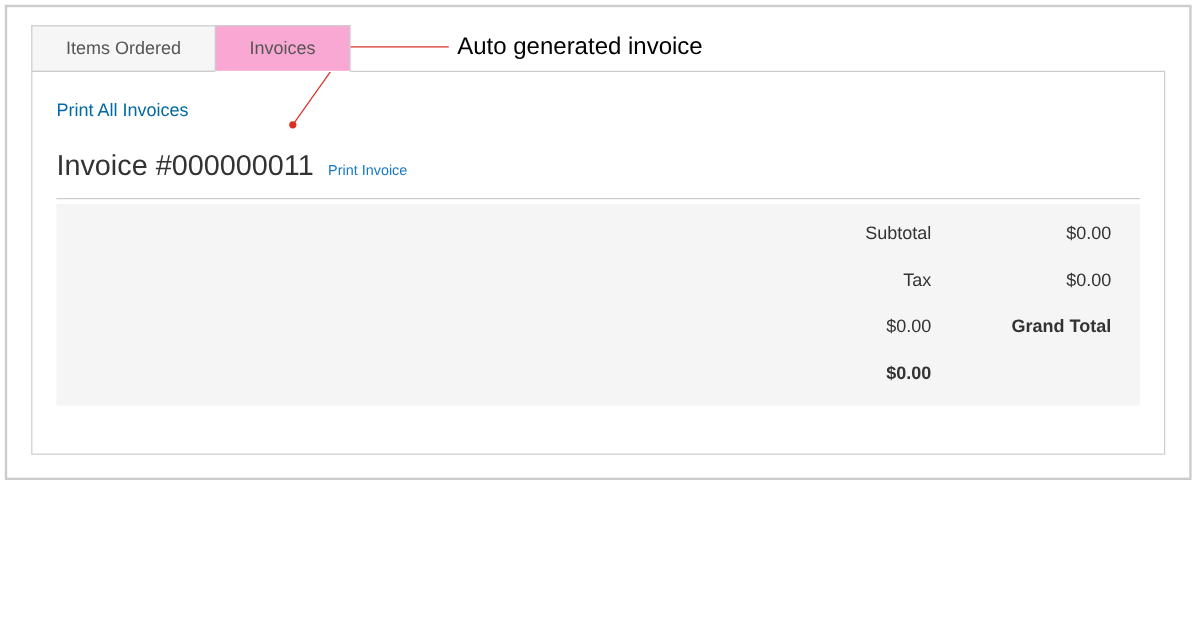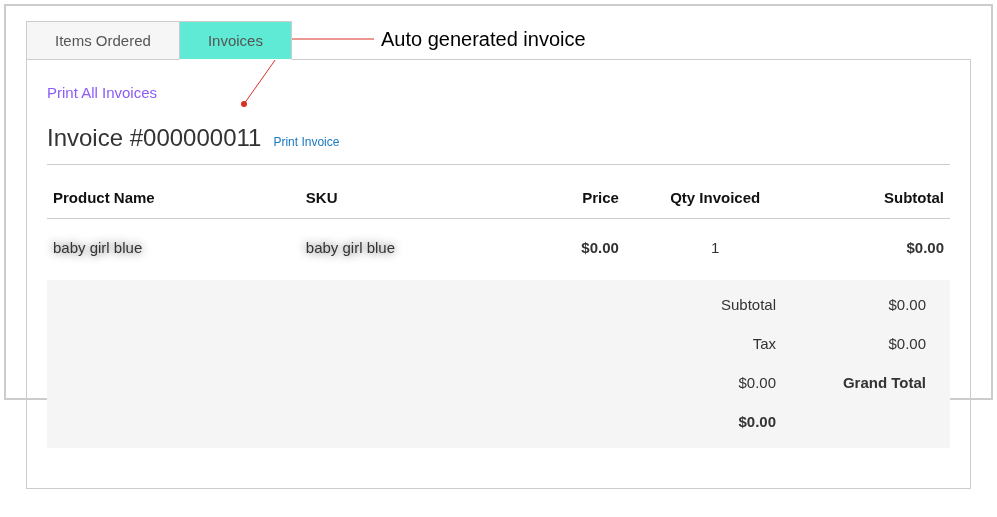--- a/index.html
+++ b/index.html
@@ -25,32 +25,32 @@
     padding: 10px 28px;
     font-size: 15px;
     color: #555;
     background: #f6f6f6;
     border: 1px solid #ccc;
     cursor: pointer;
     position: relative;
   }
   .tab.inactive { border-right: none; }
   .tab.active {
-    background: #5eead4;
+    background: #f9a8d4;
     border-bottom: 1px solid #fff;
     z-index: 2;
   }
   .panel {
     border: 1px solid #ccc;
     margin: -1px 20px 0 20px;
     padding: 24px 20px 40px 20px;
     position: relative;
   }
   .print-all {
-    color: #8b5cf6;
+    color: #0369a1;
     font-size: 15px;
     text-decoration: none;
     cursor: pointer;
     display: inline-block;
   }
   .invoice-header-row {
     display: flex;
     align-items: baseline;
     gap: 12px;
     margin-top: 2px;
@@ -141,40 +141,20 @@
   </svg>
   <div class="annotation-text">Auto generated invoice</div>
 
   <div class="panel">
     <a class="print-all">Print All Invoices</a>
     <div class="invoice-header-row">
       <div class="invoice-title">Invoice #000000011</div>
       <a class="print-one">Print Invoice</a>
     </div>
 
-    <table class="items">
-      <thead>
-        <tr>
-          <th style="width:28%">Product Name</th>
-          <th style="width:22%">SKU</th>
-          <th style="width:14%" class="right">Price</th>
-          <th style="width:20%" class="center">Qty Invoiced</th>
-          <th style="width:16%" class="right">Subtotal</th>
-        </tr>
-      </thead>
-      <tbody>
-        <tr>
-          <td class="blur">baby girl blue</td>
-          <td class="blur">baby girl blue</td>
-          <td class="right price">$0.00</td>
-          <td class="center">1</td>
-          <td class="right subtotal">$0.00</td>
-        </tr>
-      </tbody>
-    </table>
 
     <div class="totals">
       <div class="lbl">Subtotal</div>
       <div class="val">$0.00</div>
       <div class="lbl">Tax</div>
       <div class="val">$0.00</div>
       <div class="val">$0.00</div>
       <div class="lbl gt">Grand Total</div>
       <div class="val gt">$0.00</div>
     </div>

